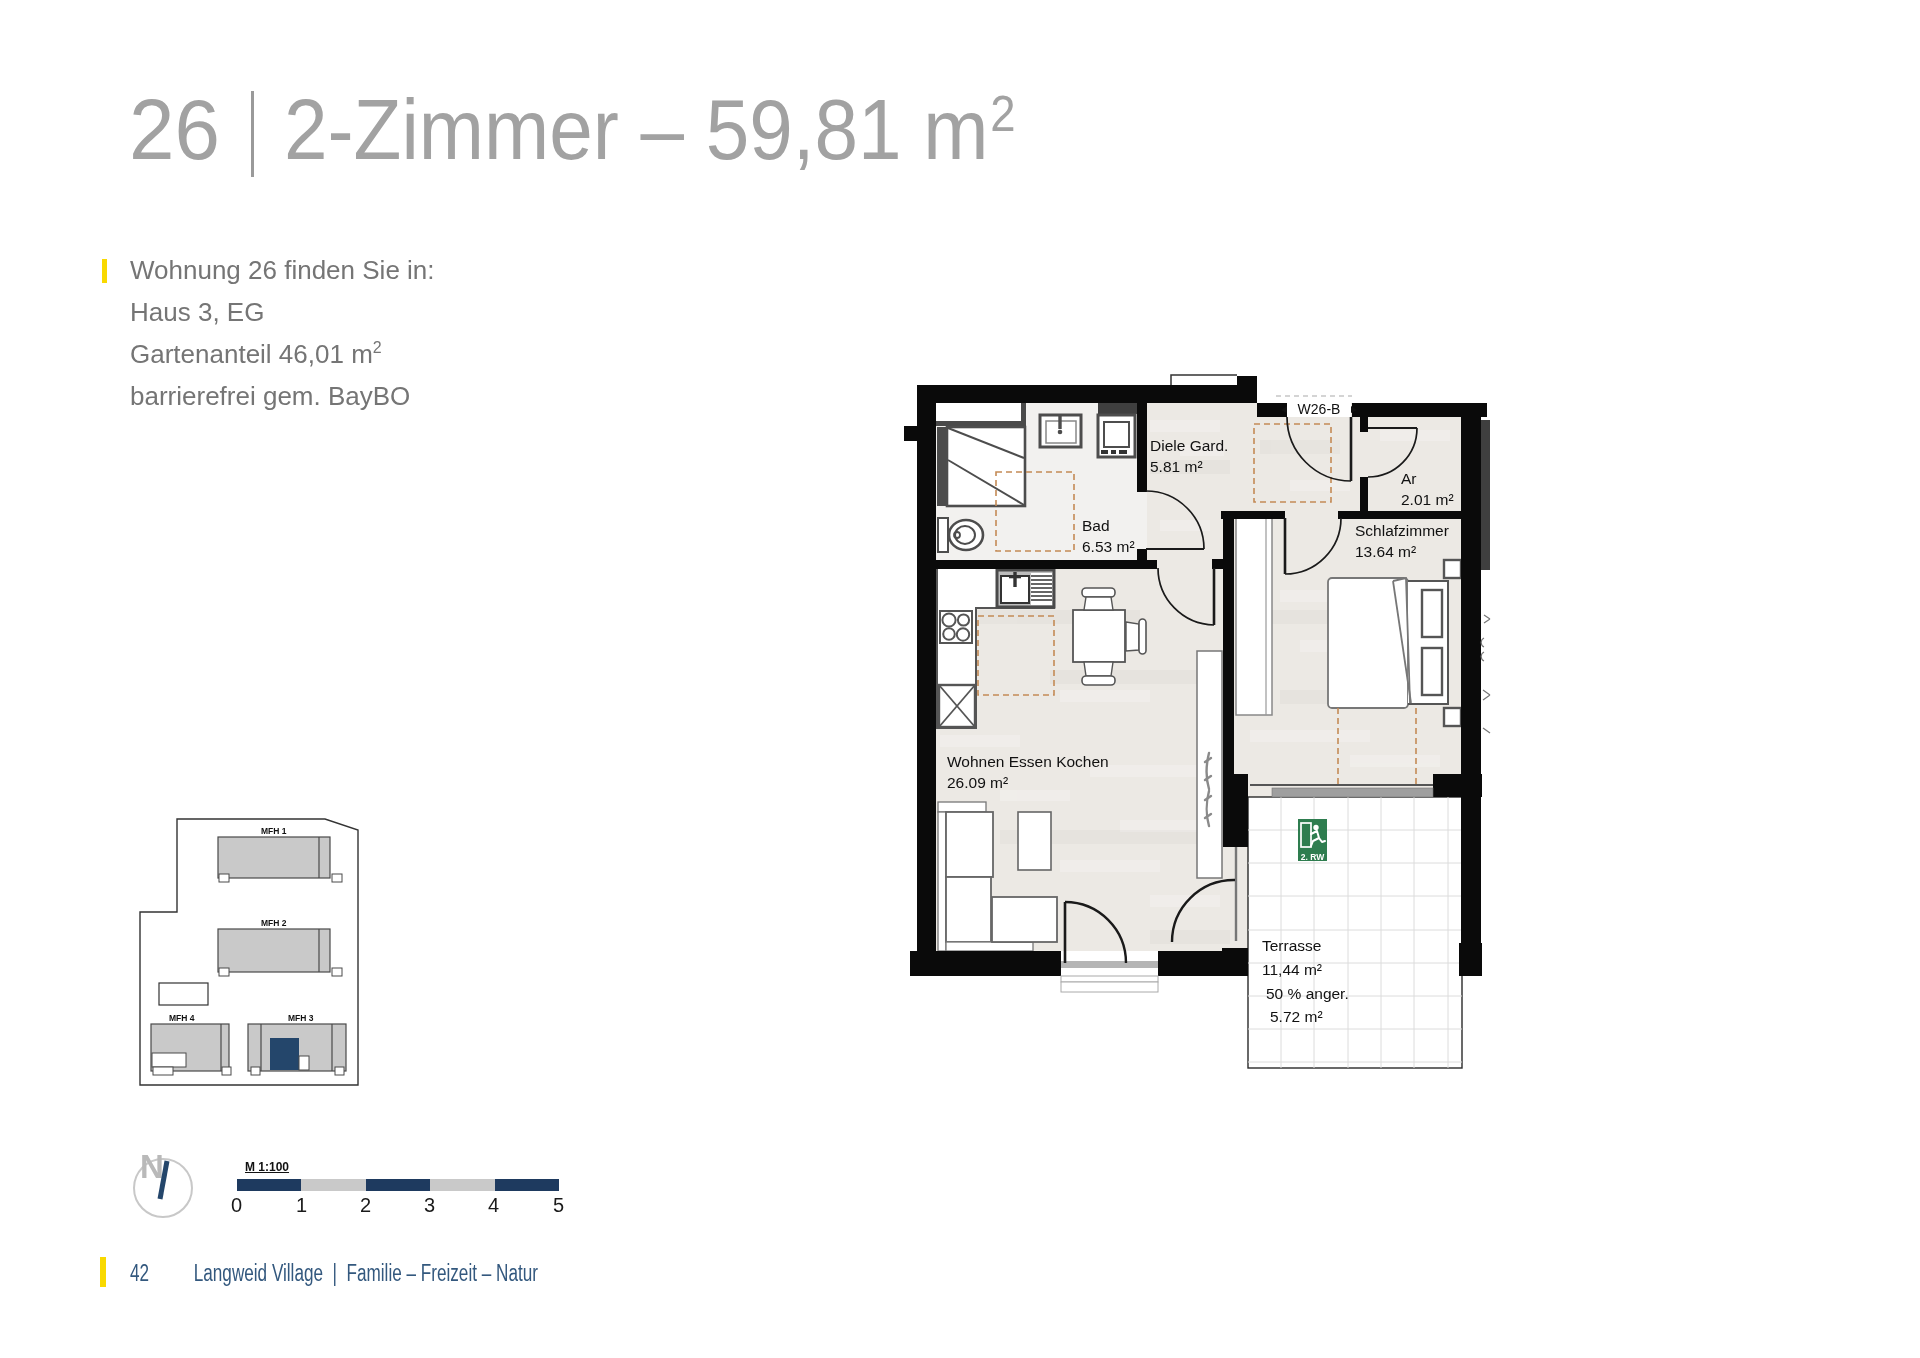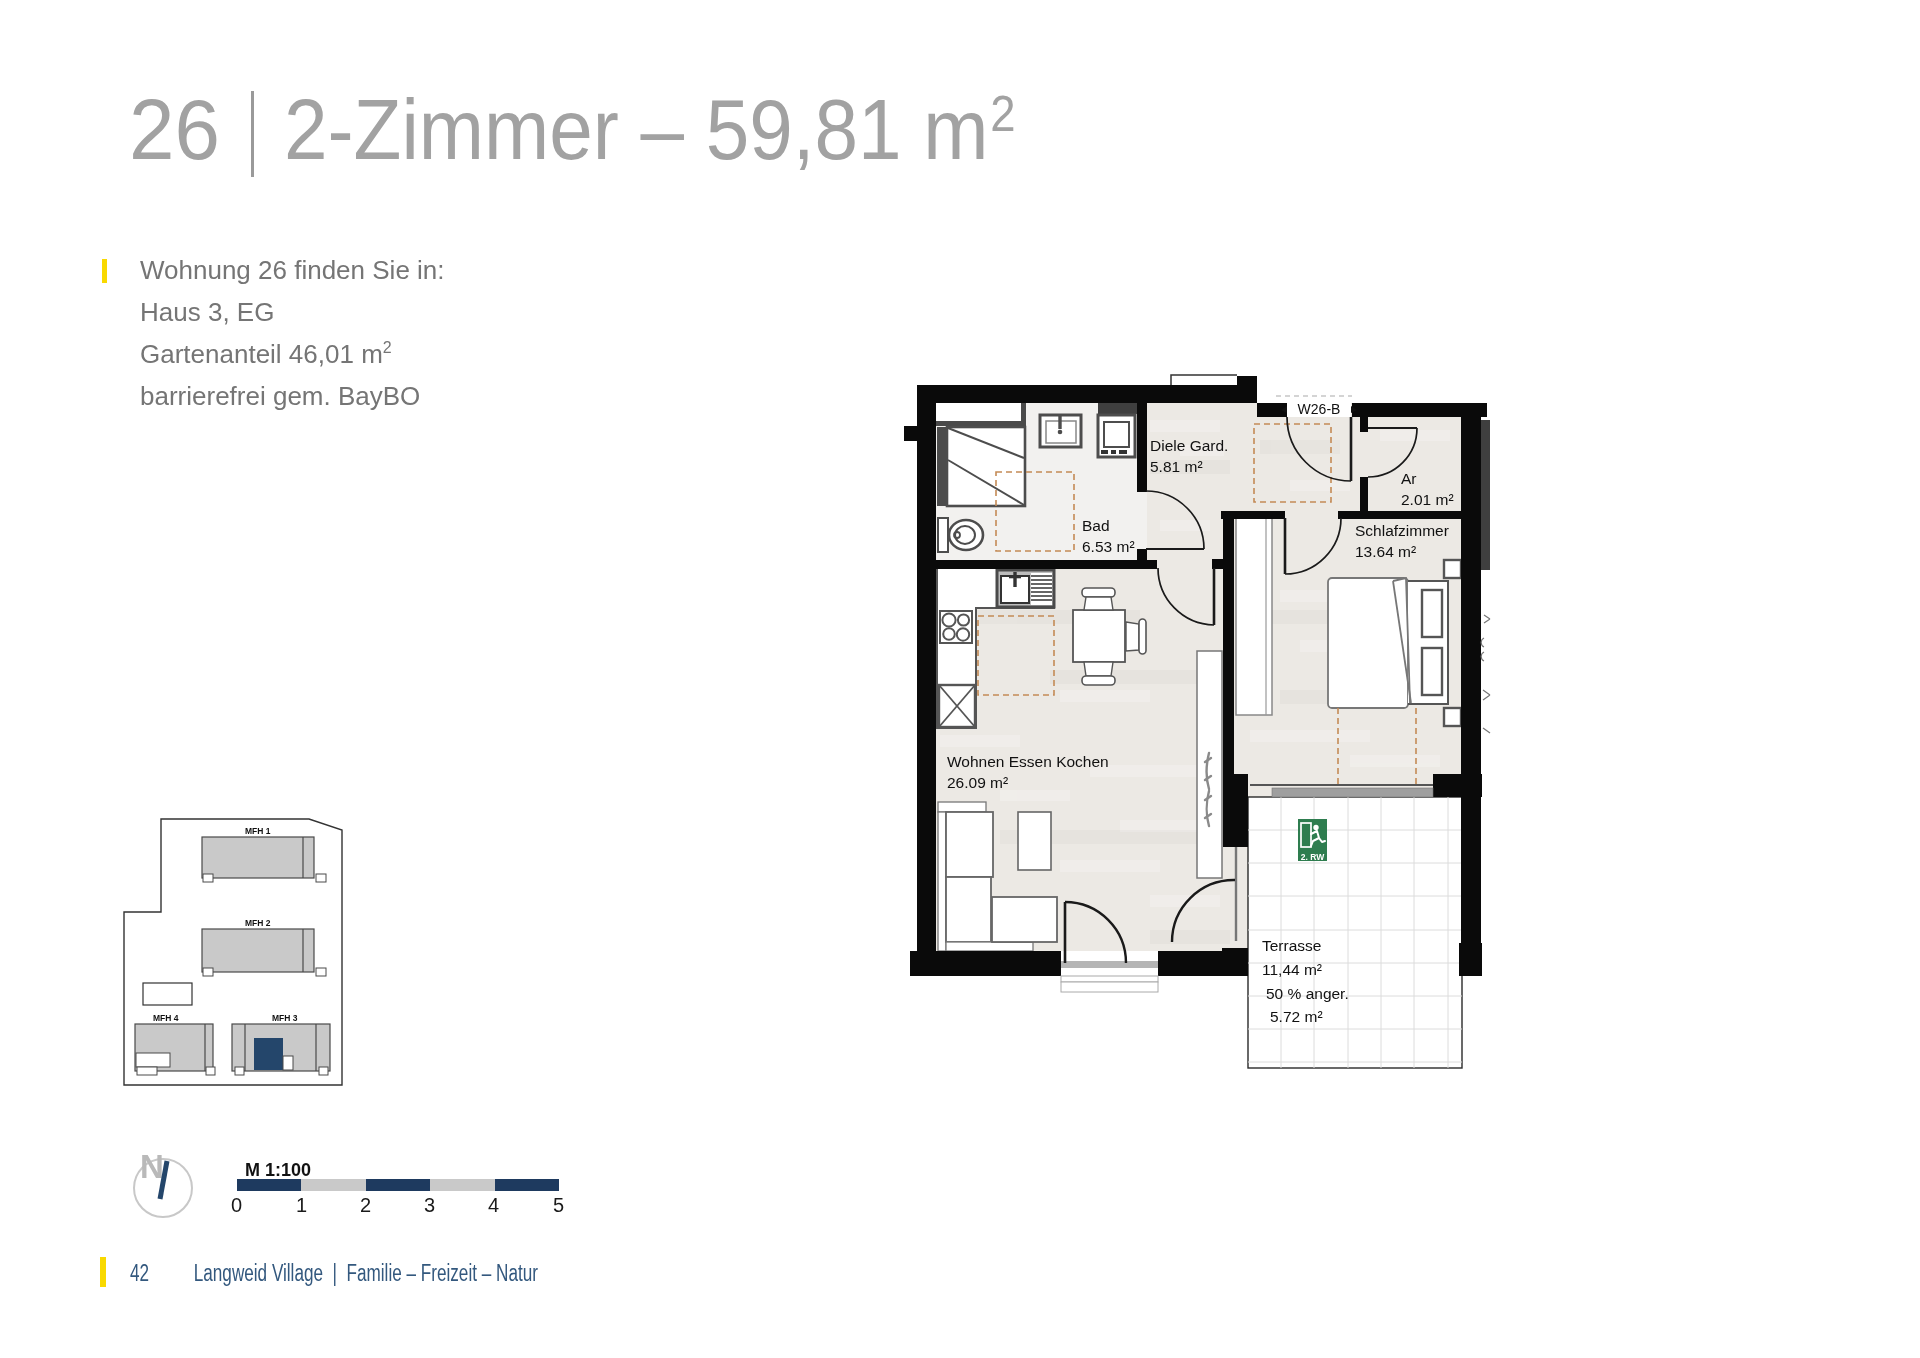--- a/index.html
+++ b/index.html
@@ -9,48 +9,48 @@
   .abs{position:absolute;}
   
   .titlepart{top:86px;font-size:86px;color:#a2a2a2;white-space:nowrap;line-height:1;
              transform:scaleX(0.91);transform-origin:left top;}
   #t1{left:129px;transform:scaleX(0.95);}
   #t2{left:284px;}
   #t2 sup{font-size:50px;line-height:0;position:relative;top:-28px;margin-left:2px;vertical-align:baseline;}
   #tbar{left:251px;top:91px;width:3px;height:86px;background:#9a9a9a;}
   
   #infobar{left:102px;top:259px;width:5px;height:24px;background:#f9d900;}
-  #info{left:140px;top:249px;font-size:26px;color:#757575;line-height:42px;}
+  #info{left:130px;top:249px;font-size:26px;color:#757575;line-height:42px;}
   #info sup{font-size:16px;line-height:0;}
   
   #footbar{left:100px;top:1257px;width:6px;height:30px;background:#f9d900;}
   #footer{left:130px;top:1262px;font-size:23px;color:#33587e;white-space:nowrap;line-height:1;
           transform:scaleX(0.745);transform-origin:left top;}
   #footer .num{margin-right:60px;}
   
-  #mlabel{left:245px;top:1160px;font-size:18px;font-weight:bold;color:#111;}
+  #mlabel{left:245px;top:1160px;font-size:12px;font-weight:bold;color:#111;text-decoration:underline;}
   #scalesegs{left:237px;top:1179px;width:322px;height:12px;}
   .segN{position:absolute;top:0;height:12px;background:#1e3a5f;}
   .segG{position:absolute;top:0;height:12px;background:#c9c9c9;}
   .snum{position:absolute;top:1194px;font-size:20px;color:#1a1a1a;}
 </style>
 </head>
 <body>
 
 <div class="abs titlepart" id="t1">26</div>
 
 <div class="abs" id="tbar"></div>
 
 <div class="abs titlepart" id="t2">2-Zimmer – 59,81 m<sup>2</sup></div>
 
 <div class="abs" id="infobar"></div>
 
 <div class="abs" id="info">Wohnung 26 finden Sie in:<br>Haus 3, EG<br>Gartenanteil 46,01 m<sup>2</sup><br>barrierefrei gem. BayBO</div>
 
-<div class="abs" id="siteplan" style="left:112px;top:805px;width:240px;height:290px;">
+<div class="abs" id="siteplan" style="left:128px;top:805px;width:240px;height:290px;">
 <svg width="240" height="290" viewBox="120 805 240 290" font-family="Liberation Sans, sans-serif">
 
   <polygon points="169,819 317,819 350,830 350,1085 132,1085 132,912 169,912" fill="#ffffff" stroke="#333333" stroke-width="1.4"></polygon>
 
   <g>
     <rect x="210" y="837" width="112" height="41" fill="#c9c9c9" stroke="#4a4a4a" stroke-width="1.2"></rect>
     <line x1="311" y1="837" x2="311" y2="878" stroke="#4a4a4a" stroke-width="1.2"></line>
     <rect x="211" y="874" width="10" height="8" fill="#ffffff" stroke="#4a4a4a" stroke-width="1"></rect>
     <rect x="324" y="874" width="10" height="8" fill="#ffffff" stroke="#4a4a4a" stroke-width="1"></rect>
   </g>

